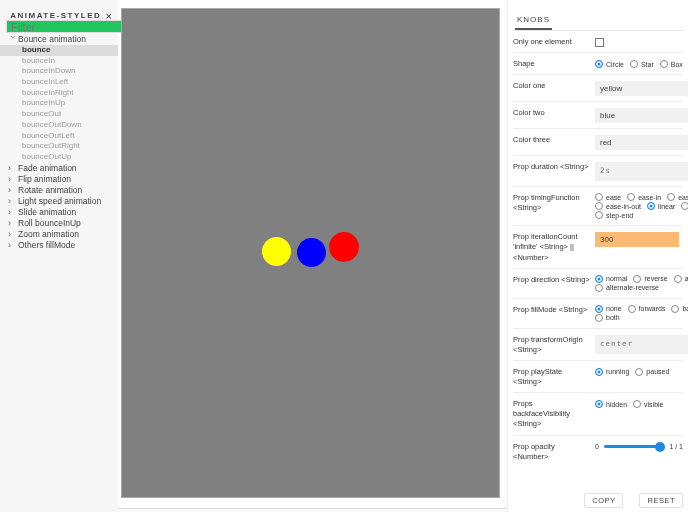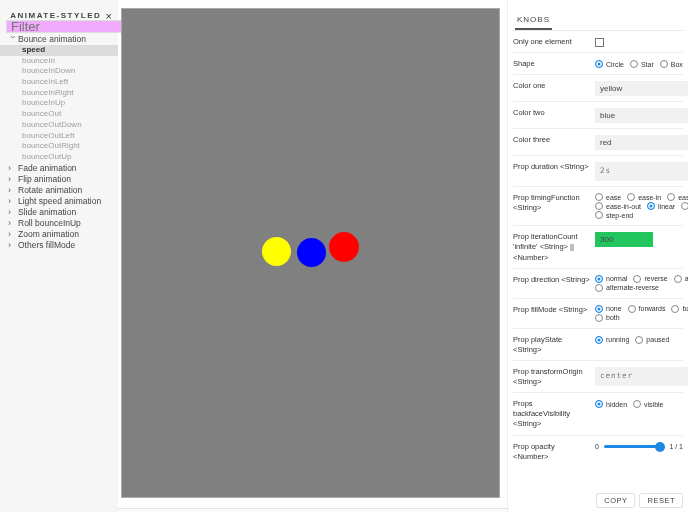--- a/index.html
+++ b/index.html
@@ -7,21 +7,21 @@
     font-family: "Liberation Sans", sans-serif; color:#333; }
 
   
   .sidebar { position:absolute; left:0; top:0; width:118px; height:512px;
     background:#f6f6f6; }
   .sb-header { display:flex; align-items:center; height:17px; padding:14px 6px 0; }
   .sb-title { flex:1; text-align:center; font-size:8px; font-weight:bold;
     letter-spacing:1.5px; color:#444; }
   .sb-close { font-size:11px; line-height:10px; color:#333; cursor:pointer; }
   .sb-filter { display:block; width:128px; margin:3px 6px 0; height:13px;
-    border:1px solid #ddd; background:#f0abfc; font-size:13px; padding:1px 4px;
+    border:1px solid #ddd; background:#22c55e; font-size:11px; padding:1px 4px;
     color:#333; font-family:"Liberation Sans",sans-serif; }
   .tree { margin-top:1px; }
   .tgroup { display:flex; align-items:center; height:11px; line-height:11px;
     padding-left:8px; font-size:8.5px; color:#444; cursor:pointer; }
   .chev { width:10px; font-size:9px; color:#555; display:inline-block; text-align:left; }
   .chev.down { transform:rotate(90deg); transform-origin:40% 50%; }
   .titem { height:10.7px; line-height:10.7px; padding-left:22px; font-size:8px;
     color:#9e9e9e; cursor:pointer; white-space:nowrap; }
   .titem.selected { background:#dcdcdc; color:#333; font-weight:bold; }
 
@@ -44,52 +44,52 @@
   .opt-line { display:flex; align-items:center; margin-bottom:1px; }
   .ropt { display:inline-flex; align-items:center; margin-right:6px; cursor:pointer; }
   .rc { width:8px; height:8px; border:1px solid #888; border-radius:50%;
     margin-right:3px; background:#fff; flex:0 0 8px; }
   .rc.on { border-color:var(--accent); background:var(--accent);
     box-shadow:inset 0 0 0 1.5px #fff; }
   .rtext { font-size:7px; color:#333; white-space:nowrap; }
   .checkbox { width:9px; height:9px; border:1px solid #777; background:#fff; cursor:pointer; }
   .kinput { flex:1; height:15px; background:#f1f1f1; border:none; font-size:8px;
     padding:0 5px; color:#444; font-family:"Liberation Sans",sans-serif; }
-  .knum { width:58px; height:15px; background:#22c55e; border:none; font-size:8px;
+  .knum { width:84px; height:15px; background:#fdba74; border:none; font-size:8px;
     padding:0 5px; color:#444; font-family:"Liberation Sans",sans-serif; }
   .ktextarea { flex:1; height:19px; background:#f1f1f1; border:none; font-size:7.5px;
     padding:4px 5px 0; color:#777; font-family:"DejaVu Sans Mono", monospace;
     resize:both; overflow:hidden; letter-spacing:1px; }
   .slider-min, .slider-value { font-size:7px; color:#333; }
   .slider-track { position:relative; flex:1; height:3px; border-radius:2px;
     background:var(--accent); margin:0 6px 0 5px; }
   .slider-thumb { position:absolute; right:-2px; top:50%; transform:translateY(-50%);
     width:10px; height:10px; border-radius:50%; background:var(--accent); cursor:pointer; }
-  .actions { position:absolute; right:5px; bottom:4px; display:flex; gap:4px; }
+  .actions { position:absolute; right:5px; bottom:4px; display:flex; gap:16px; }
   .abtn { font-size:7.5px; letter-spacing:.5px; color:#444; background:#fff;
     border:1px solid #e2e2e2; border-radius:2px; padding:2px 7px; cursor:pointer;
     font-family:"Liberation Sans",sans-serif; }
   .footer { position:absolute; left:118px; right:181px; bottom:0; height:4px;
     background:#fafafa; border-top:1px solid #e2e2e2; }
 </style>
 </head>
 <body>
 
 <div class="sidebar">
   <div class="sb-header">
     <span class="sb-title">ANIMATE-STYLED</span>
     <span class="sb-close">×</span>
   </div>
   <input class="sb-filter" placeholder="Filter" style="">
   <div class="tree">
     <div class="tgroup">
       <span class="chev down">›</span>
       <span>Bounce animation</span>
     </div>
-    <div class="titem selected"><span class="titem-label">speed</span></div>
+    <div class="titem selected"><span class="titem-label">bounce</span></div>
     <div class="titem"><span class="titem-label">bounceIn</span></div>
     <div class="titem"><span class="titem-label">bounceInDown</span></div>
     <div class="titem"><span class="titem-label">bounceInLeft</span></div>
     <div class="titem"><span class="titem-label">bounceInRight</span></div>
     <div class="titem"><span class="titem-label">bounceInUp</span></div>
     <div class="titem"><span class="titem-label">bounceOut</span></div>
     <div class="titem"><span class="titem-label">bounceOutDown</span></div>
     <div class="titem"><span class="titem-label">bounceOutLeft</span></div>
     <div class="titem"><span class="titem-label">bounceOutRight</span></div>
     <div class="titem"><span class="titem-label">bounceOutUp</span></div>
@@ -287,38 +287,38 @@
       <div class="opt-line">
         <label class="ropt">
             <span class="rc"></span>
             <span class="rtext">both</span>
           </label>
       </div>
     </div>
   </div>
 
   <div class="krow">
+    <span class="klabel">Prop transformOrigin &lt;String&gt;</span>
+    <div class="kcontrol">
+        <textarea class="ktextarea" style="">center</textarea>
+      </div>
+  </div>
+
+  <div class="krow">
     <span class="klabel">Prop playState &lt;String&gt;</span>
     <div class="kcontrol">
       <label class="ropt">
           <span class="rc on"></span>
           <span class="rtext">running</span>
         </label>
       <label class="ropt">
           <span class="rc"></span>
           <span class="rtext">paused</span>
         </label>
     </div>
-  </div>
-
-  <div class="krow">
-    <span class="klabel">Prop transformOrigin &lt;String&gt;</span>
-    <div class="kcontrol">
-        <textarea class="ktextarea" style="">center</textarea>
-      </div>
   </div>
 
   <div class="krow">
     <span class="klabel">Props backfaceVisibility &lt;String&gt;</span>
     <div class="kcontrol">
       <label class="ropt">
           <span class="rc on"></span>
           <span class="rtext">hidden</span>
         </label>
       <label class="ropt">

